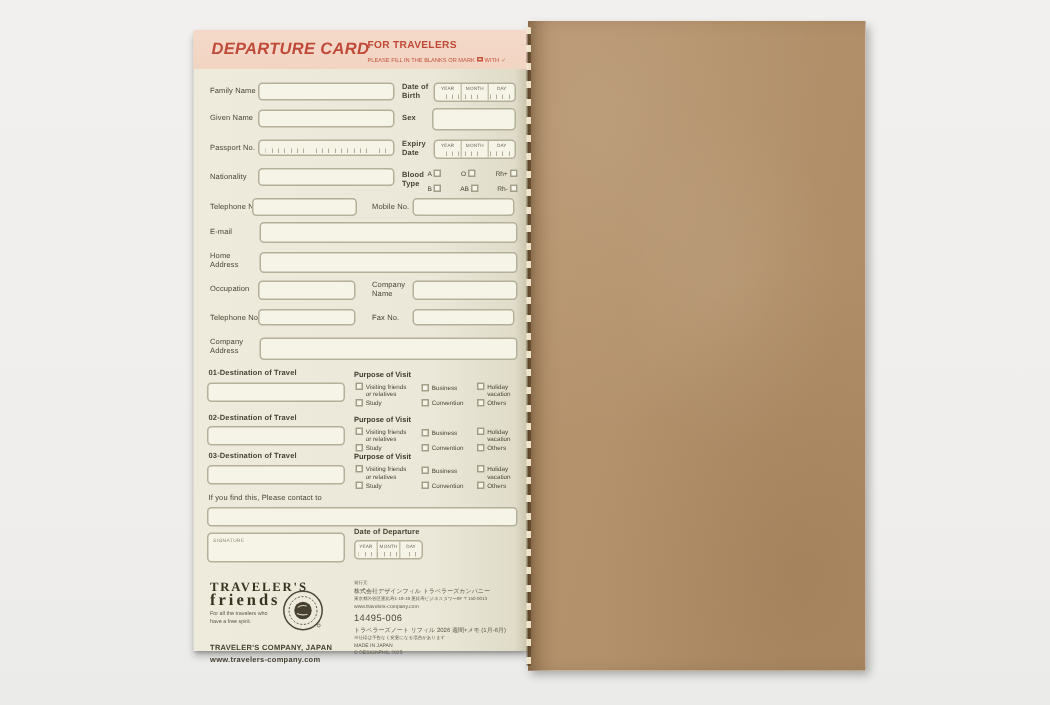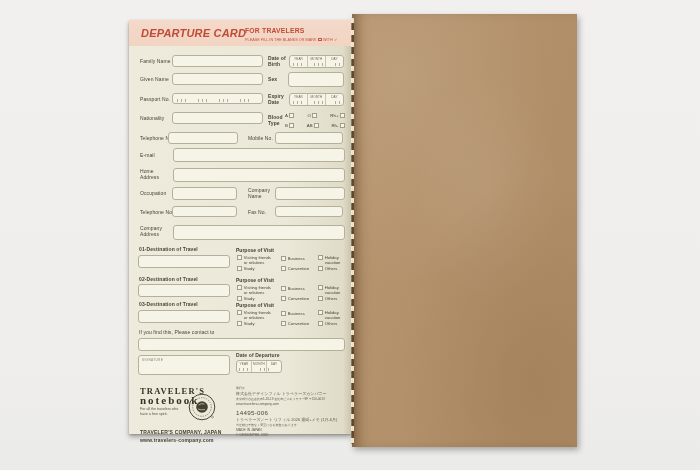--- a/index.html
+++ b/index.html
@@ -259,21 +259,21 @@
     </div>
     <div class="lb b" style="left:107px;top:333px">Date of Departure</div>
     <div class="datebox" style="left:107px;top:340px;width:46px;height:13px">
       <div class="dc">YEAR</div>
       <div class="dc">MONTH</div>
       <div class="dc">DAY</div>
       <div class="ticks"></div>
     </div>
 
     <div class="brand1">TRAVELER'S</div>
-    <div class="brand2">notebook</div>
+    <div class="brand2">friends</div>
     <div class="tagline">
       <div>For all the travelers who</div>
       <div>have a free spirit.</div>
     </div>
     <svg class="stamp" width="28" height="28" viewBox="0 0 28 28">
       <circle cx="14" cy="14" r="12.8" fill="none" stroke="#4b473a" stroke-width="1"></circle>
       <circle cx="14" cy="14" r="9.3" fill="none" stroke="#4b473a" stroke-width=".6" stroke-dasharray="1.4 1.1"></circle>
       <circle cx="14" cy="14" r="5.8" fill="#45402f"></circle>
       <path d="M10.5 12 q2 -2 6 -1 M10 16 q3 1.5 7 .5" stroke="#d9d4bd" stroke-width=".7" fill="none"></path>
       <circle cx="24.5" cy="24" r="1" fill="none" stroke="#4b473a" stroke-width=".4"></circle>

